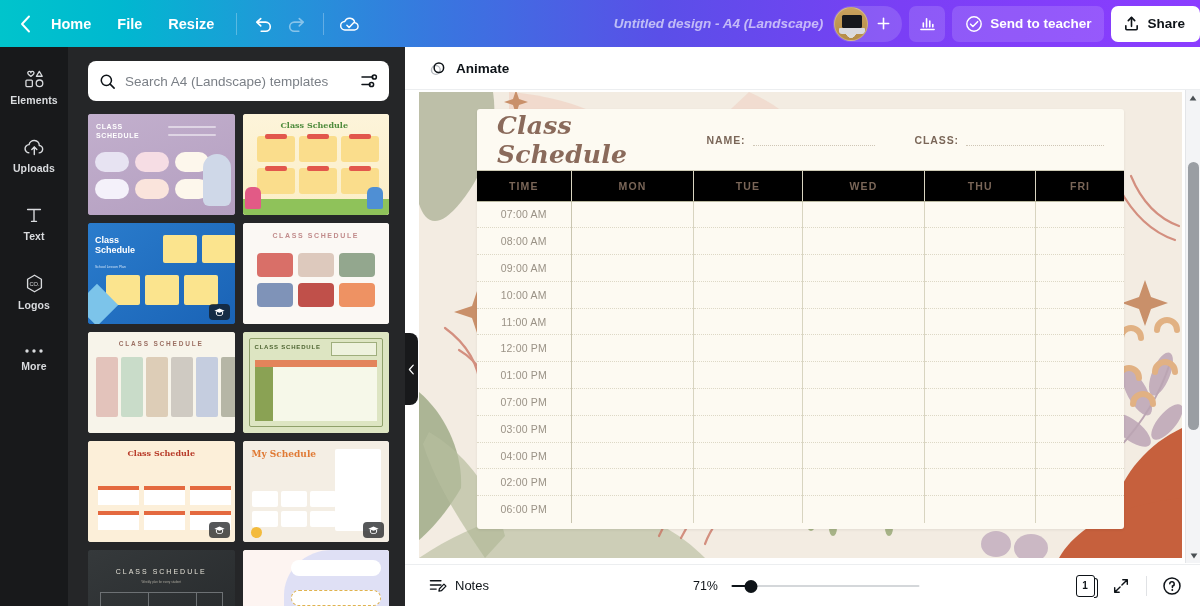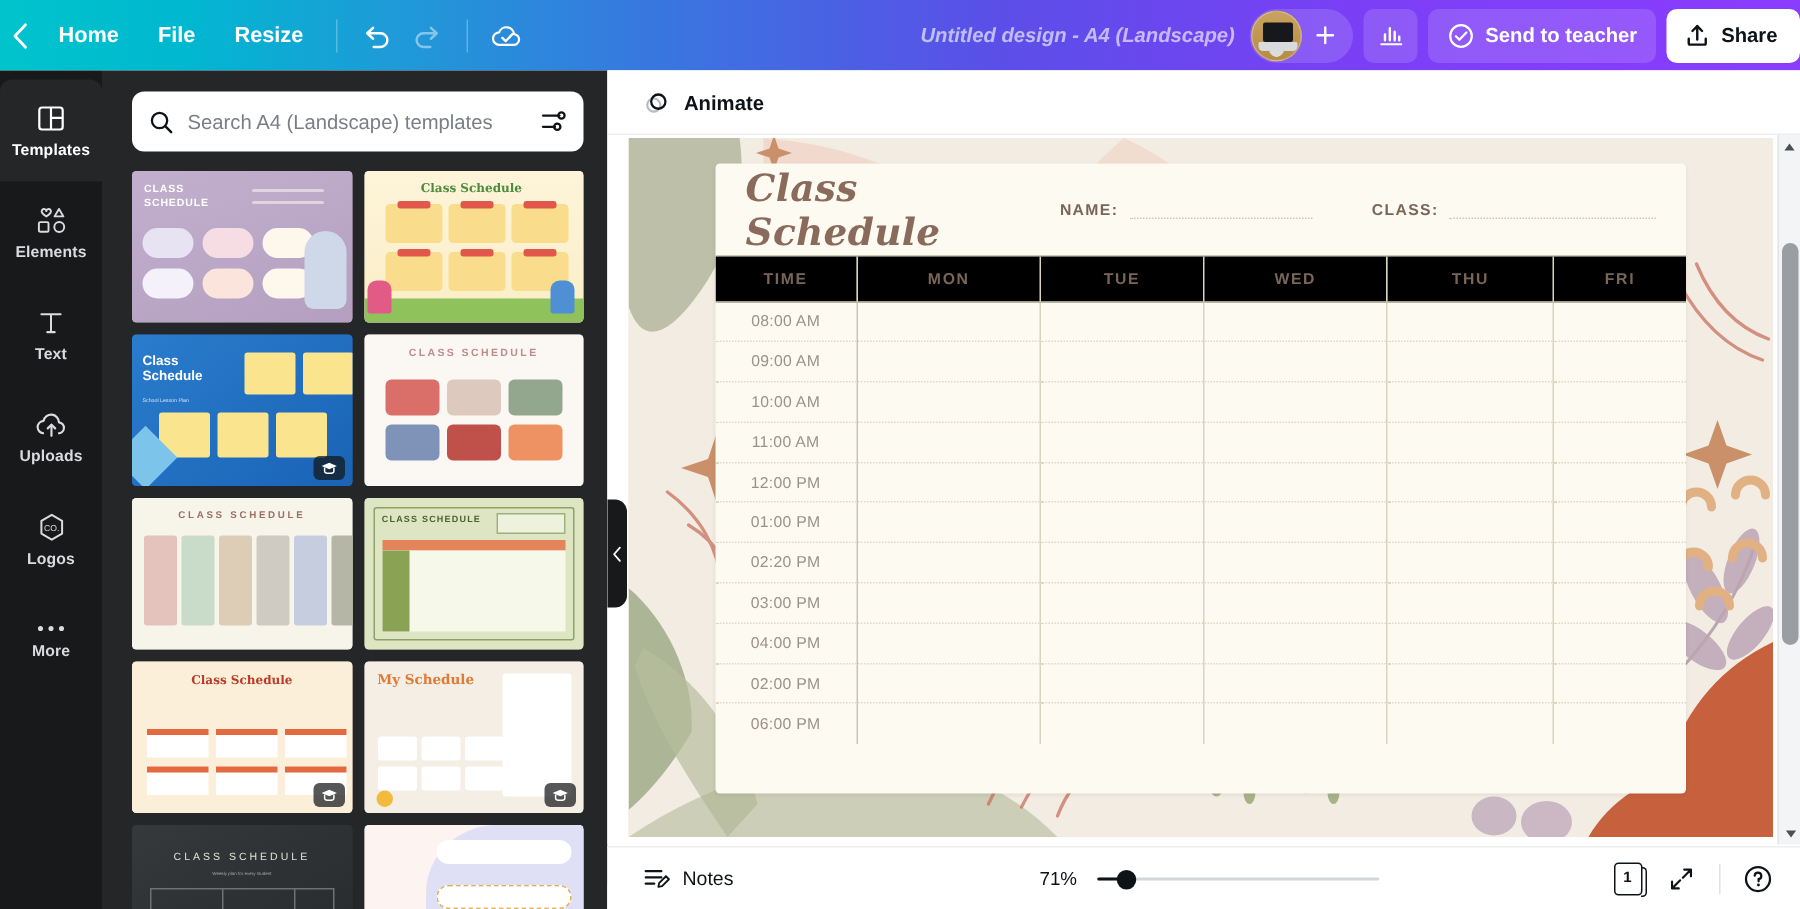--- a/index.html
+++ b/index.html
@@ -12,21 +12,21 @@
   #app { position: relative; width: 1200px; height: 606px; }
 
   
   .topbar {
     position: absolute; left: 0; top: 0; width: 1200px; height: 47px;
     background: linear-gradient(90deg,
       #00c4cc 0%, #00b8d0 10%, #1f9ad8 22%, #3b73e0 38%,
       #5a4fe8 55%, #7a3ff5 75%, #8b3dff 100%);
     display: flex; align-items: center;
   }
-  .tb-left { display: flex; align-items: center; height: 100%; }
+  .tb-left { display: flex; align-items: center; height: 100%; padding-left: 12px; }
   .tb-back {
     width: 26px; height: 30px; display: flex; align-items: center; justify-content: center;
     cursor: pointer;
   }
   .tb-item {
     color: #fff; font-size: 14.5px; font-weight: bold;
     padding: 7px 13px; border-radius: 6px; cursor: pointer;
     white-space: nowrap;
   }
   .tb-sep { width: 1px; height: 22px; background: rgba(255,255,255,.28); margin: 0 9px; }
@@ -359,49 +359,42 @@
           <path d="M9 12V2.6" stroke="#0e1318" stroke-width="1.7" stroke-linecap="round"></path>
           <path d="M5.6 6 9 2.5 12.4 6" fill="none" stroke="#0e1318" stroke-width="1.7" stroke-linecap="round" stroke-linejoin="round"></path>
           <path d="M3 11.4v3.2a1 1 0 0 0 1 1h10a1 1 0 0 0 1-1v-3.2" fill="none" stroke="#0e1318" stroke-width="1.7" stroke-linecap="round"></path>
         </svg>
         <span>Share</span>
       </div>
     </div>
   </div>
 
   <div class="rail">
-    <div class="rail-item active">
-      <svg width="22" height="22" viewBox="0 0 24 24">
-        <rect x="3.5" y="4" width="17" height="16" rx="2" fill="none" stroke="#fff" stroke-width="1.6"></rect>
-        <path d="M12 4v16M12 11.5h8.5" stroke="#fff" stroke-width="1.6"></path>
-      </svg>
-      <span class="rl-label">Templates</span>
-    </div>
     <div class="rail-item">
       <svg width="24" height="22" viewBox="0 0 26 24">
         <path d="M6.6 4.3c1.1-1.3 3-.4 3 .9 0-1.3 1.9-2.2 3-.9 1 1.2.2 2.9-3 4.8-3.2-1.9-4-3.6-3-4.8z" fill="none" stroke="#d9dbde" stroke-width="1.4" stroke-linejoin="round"></path>
         <path d="M18.8 3.6 22 9h-6.4z" fill="none" stroke="#d9dbde" stroke-width="1.4" stroke-linejoin="round"></path>
         <rect x="4.2" y="13.2" width="7" height="7" rx="1" fill="none" stroke="#d9dbde" stroke-width="1.4"></rect>
         <circle cx="19" cy="16.7" r="3.6" fill="none" stroke="#d9dbde" stroke-width="1.4"></circle>
       </svg>
       <span class="rl-label">Elements</span>
     </div>
     <div class="rail-item">
-      <svg width="22" height="22" viewBox="0 0 24 24">
-        <path d="M5 6h14M12 6v13M9.3 19h5.4" stroke="#d9dbde" stroke-width="1.5" stroke-linecap="round"></path>
-      </svg>
-      <span class="rl-label">Text</span>
-    </div>
-    <div class="rail-item">
       <svg width="23" height="22" viewBox="0 0 24 23">
         <path d="M6.6 17.6a4.3 4.3 0 0 1-.3-8.6A5.4 5.4 0 0 1 17 10a3.8 3.8 0 0 1-.6 7.6" fill="none" stroke="#d9dbde" stroke-width="1.5" stroke-linejoin="round"></path>
         <path d="M11.8 19.4v-7.6" stroke="#d9dbde" stroke-width="1.5" stroke-linecap="round"></path>
         <path d="M9.2 14.2l2.6-2.6 2.6 2.6" fill="none" stroke="#d9dbde" stroke-width="1.5" stroke-linecap="round" stroke-linejoin="round"></path>
       </svg>
       <span class="rl-label">Uploads</span>
+    </div>
+    <div class="rail-item">
+      <svg width="22" height="22" viewBox="0 0 24 24">
+        <path d="M5 6h14M12 6v13M9.3 19h5.4" stroke="#d9dbde" stroke-width="1.5" stroke-linecap="round"></path>
+      </svg>
+      <span class="rl-label">Text</span>
     </div>
     <div class="rail-item">
       <svg width="23" height="23" viewBox="0 0 24 24">
         <path d="M12 3.4 19.2 7.6v8.8L12 20.6 4.8 16.4V7.6z" fill="none" stroke="#d9dbde" stroke-width="1.4" stroke-linejoin="round"></path>
         <text x="12" y="14.4" font-size="6" fill="#d9dbde" text-anchor="middle" font-family="Liberation Sans, sans-serif">CO.</text>
       </svg>
       <span class="rl-label">Logos</span>
     </div>
     <div class="rail-item">
       <svg width="22" height="10" viewBox="0 0 22 10">
@@ -667,20 +660,28 @@
                 <th style="width:94px">TIME</th>
                 <th>MON</th>
                 <th>TUE</th>
                 <th>WED</th>
                 <th>THU</th>
                 <th>FRI</th>
               </tr>
             </thead>
             <tbody>
               <tr>
+                  <td class="time-cell">07:00 AM</td>
+                  <td></td>
+                  <td></td>
+                  <td></td>
+                  <td></td>
+                  <td></td>
+                </tr>
+              <tr>
                   <td class="time-cell">08:00 AM</td>
                   <td></td>
                   <td></td>
                   <td></td>
                   <td></td>
                   <td></td>
                 </tr>
               <tr>
                   <td class="time-cell">09:00 AM</td>
                   <td></td>
@@ -715,21 +716,21 @@
                 </tr>
               <tr>
                   <td class="time-cell">01:00 PM</td>
                   <td></td>
                   <td></td>
                   <td></td>
                   <td></td>
                   <td></td>
                 </tr>
               <tr>
-                  <td class="time-cell">02:20 PM</td>
+                  <td class="time-cell">07:00 PM</td>
                   <td></td>
                   <td></td>
                   <td></td>
                   <td></td>
                   <td></td>
                 </tr>
               <tr>
                   <td class="time-cell">03:00 PM</td>
                   <td></td>
                   <td></td>

